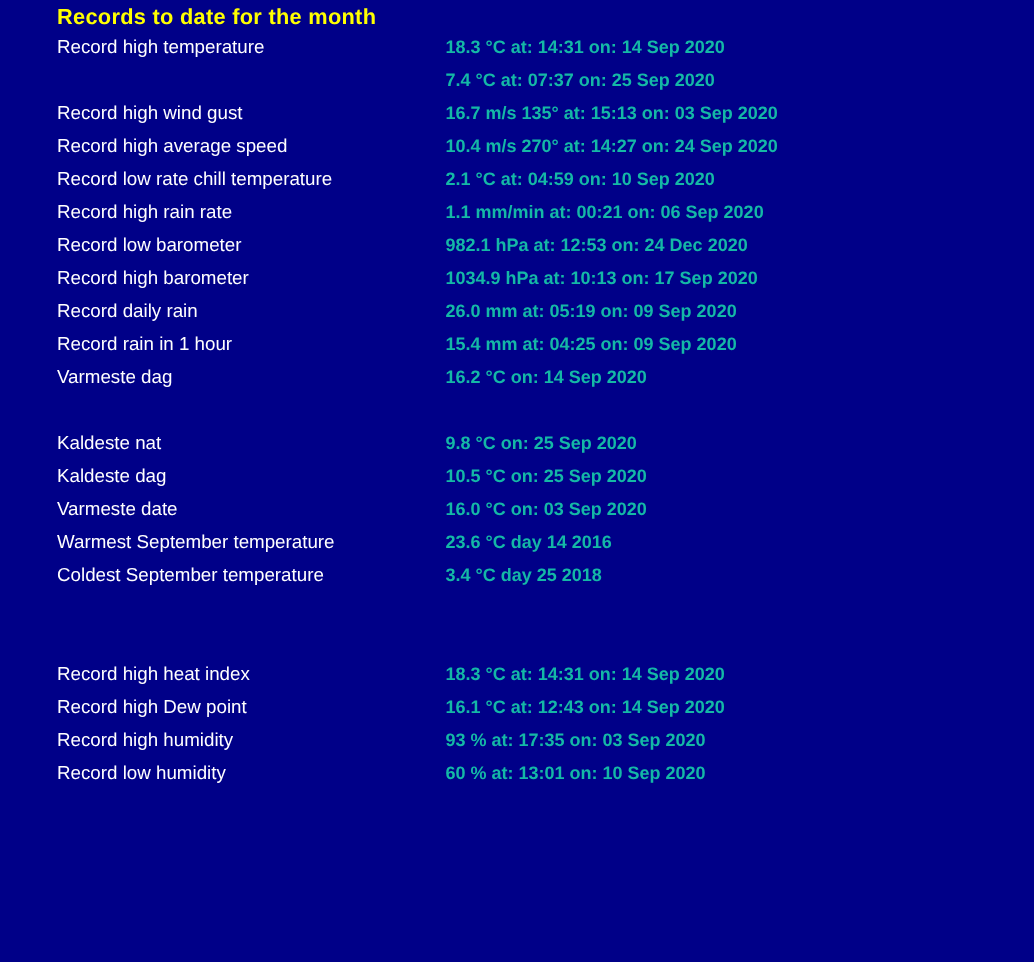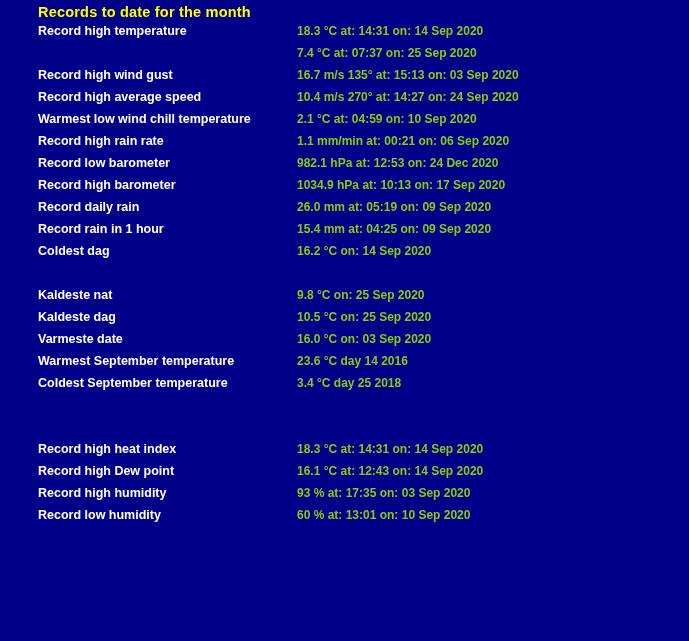--- a/index.html
+++ b/index.html
@@ -41,31 +41,31 @@
     white-space: nowrap;
   }
   .row.spacer {
     height: 22px;
   }
   .label {
     position: absolute;
     left: 38px;
     top: 0;
     font-size: 12.5px;
-    font-weight: bold;
+    font-weight: normal;
     color: #ffffff;
     white-space: nowrap;
   }
   .value {
     position: absolute;
     left: 297px;
     top: 0;
     font-size: 12px;
     font-weight: bold;
-    color: #84cc16;
+    color: #14b8a6;
     white-space: nowrap;
   }
 </style>
 </head>
 <body>
 
 <div class="page">
   <div class="title">Records to date for the month</div>
   <div class="rows">
       <div class="row">
@@ -77,21 +77,21 @@
       </div>
       <div class="row">
         <span class="label">Record high wind gust</span>
         <span class="value">16.7 m/s 135° at: 15:13 on: 03 Sep 2020</span>
       </div>
       <div class="row">
         <span class="label">Record high average speed</span>
         <span class="value">10.4 m/s 270° at:  14:27 on: 24 Sep 2020</span>
       </div>
       <div class="row">
-        <span class="label">Warmest low wind chill temperature</span>
+        <span class="label">Record low rate chill temperature</span>
         <span class="value">2.1 °C  at: 04:59 on: 10 Sep 2020</span>
       </div>
       <div class="row">
         <span class="label">Record high rain rate</span>
         <span class="value">1.1 mm/min   at: 00:21 on: 06 Sep 2020</span>
       </div>
       <div class="row">
         <span class="label">Record low barometer</span>
         <span class="value">982.1 hPa  at: 12:53 on: 24 Dec 2020</span>
       </div>
@@ -101,21 +101,21 @@
       </div>
       <div class="row">
         <span class="label">Record daily rain</span>
         <span class="value">26.0 mm    at: 05:19 on: 09 Sep 2020</span>
       </div>
       <div class="row">
         <span class="label">Record rain in 1 hour</span>
         <span class="value">15.4 mm  at: 04:25 on: 09 Sep 2020</span>
       </div>
       <div class="row">
-        <span class="label">Coldest dag</span>
+        <span class="label">Varmeste dag</span>
         <span class="value">16.2 °C   on: 14 Sep 2020</span>
       </div>
       <div class="row spacer"></div>
       <div class="row">
         <span class="label">Kaldeste nat</span>
         <span class="value">9.8 °C   on: 25 Sep 2020</span>
       </div>
       <div class="row">
         <span class="label">Kaldeste dag</span>
         <span class="value">10.5 °C   on: 25 Sep 2020</span>

